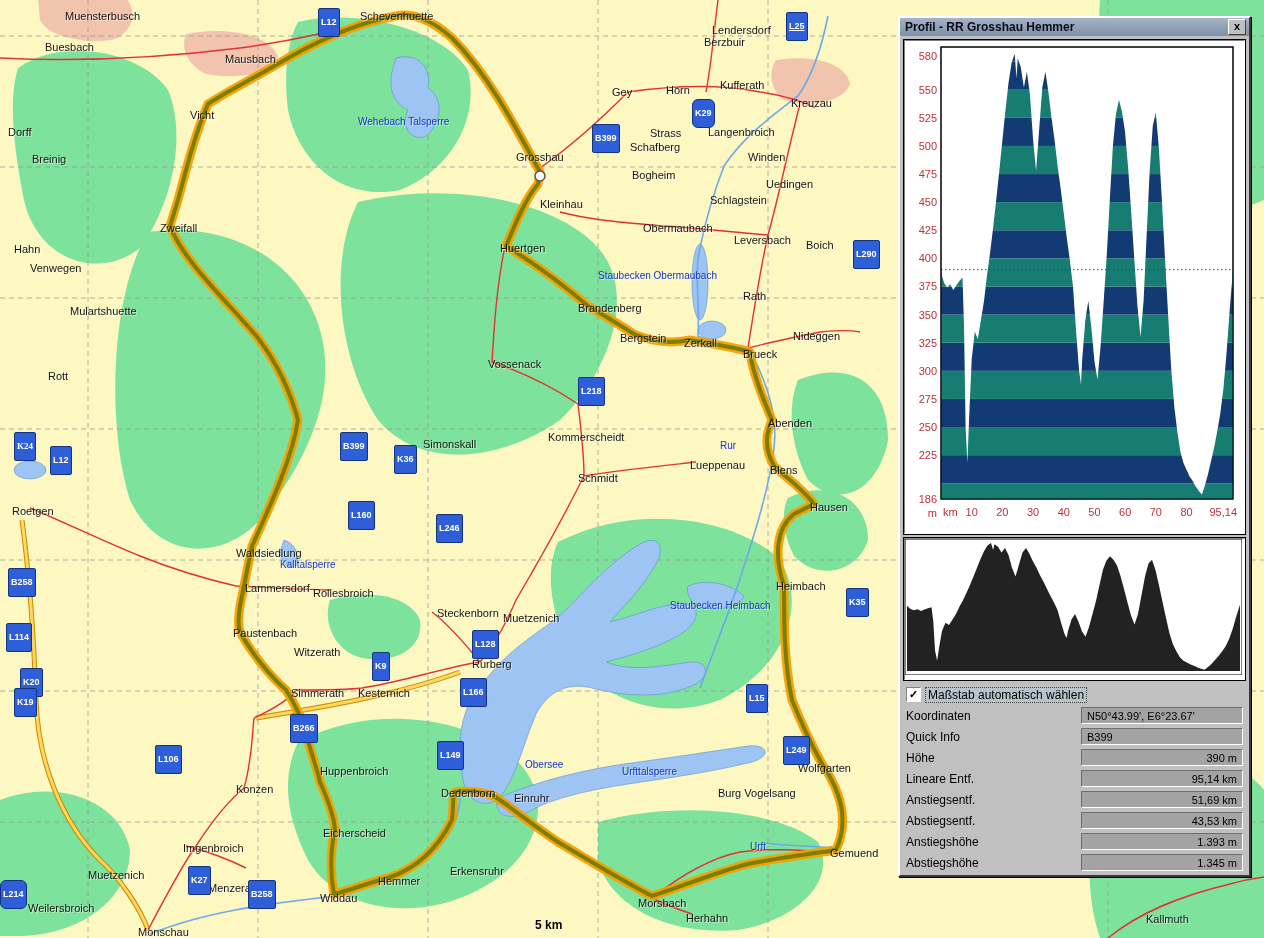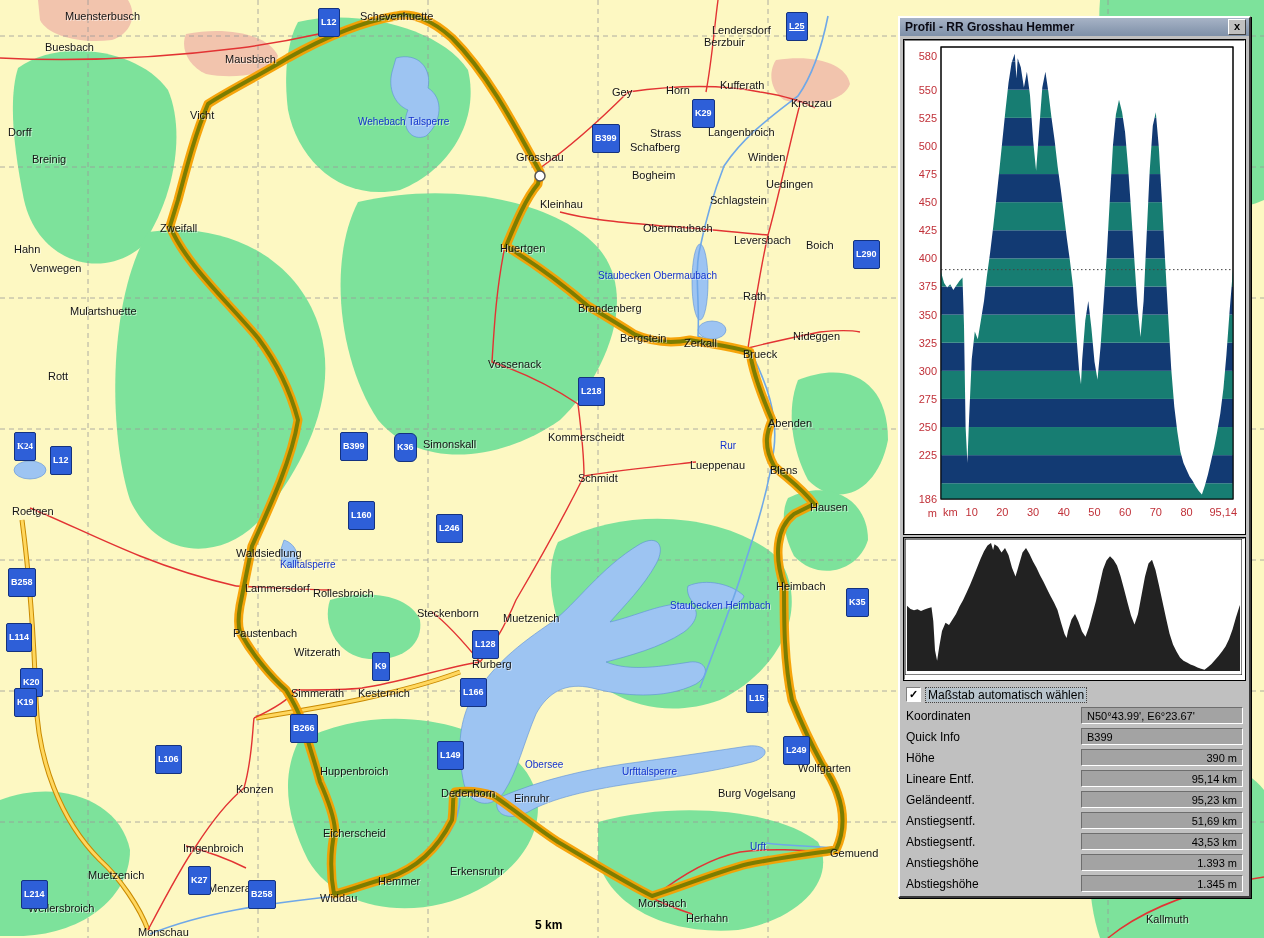--- a/index.html
+++ b/index.html
@@ -172,21 +172,21 @@
       <div class="town-label" style="left: 423px; top: 438px;">Simonskall</div>
       <div class="town-label" style="left: 690px; top: 459px;">Lueppenau</div>
       <div class="town-label" style="left: 770px; top: 464px;">Blens</div>
       <div class="town-label" style="left: 578px; top: 472px;">Schmidt</div>
       <div class="town-label" style="left: 810px; top: 501px;">Hausen</div>
       <div class="town-label" style="left: 12px; top: 505px;">Roetgen</div>
       <div class="town-label" style="left: 236px; top: 547px;">Waldsiedlung</div>
       <div class="town-label" style="left: 233px; top: 582px; padding-left: 12px;">Lammersdorf</div>
       <div class="town-label" style="left: 313px; top: 587px;">Rollesbroich</div>
       <div class="town-label" style="left: 776px; top: 580px;">Heimbach</div>
-      <div class="town-label" style="left: 408px; top: 607px; padding-left: 9px;">Steckenborn</div>
+      <div class="town-label" style="left: 428px; top: 607px; padding-left: 9px;">Steckenborn</div>
       <div class="town-label" style="left: 503px; top: 612px;">Muetzenich</div>
       <div class="town-label" style="left: 233px; top: 627px;">Paustenbach</div>
       <div class="town-label" style="left: 294px; top: 646px;">Witzerath</div>
       <div class="town-label" style="left: 472px; top: 658px;">Rurberg</div>
       <div class="town-label" style="left: 291px; top: 687px;">Simmerath</div>
       <div class="town-label" style="left: 358px; top: 687px;">Kesternich</div>
       <div class="town-label" style="left: 798px; top: 762px;">Wolfgarten</div>
       <div class="town-label" style="left: 236px; top: 783px; text-align: center;">Konzen</div>
       <div class="town-label" style="left: 320px; top: 765px;">Huppenbroich</div>
       <div class="town-label" style="left: 718px; top: 787px;">Burg Vogelsang</div>
@@ -208,46 +208,46 @@
       <div class="water-label" style="left: 358px; top: 116px;">Wehebach Talsperre</div>
       <div class="water-label" style="left: 598px; top: 270px;">Staubecken Obermaubach</div>
       <div class="water-label" style="left: 720px; top: 440px;">Rur</div>
       <div class="water-label" style="left: 280px; top: 559px;">Kalltalsperre</div>
       <div class="water-label" style="left: 670px; top: 600px;">Staubecken Heimbach</div>
       <div class="water-label" style="left: 525px; top: 759px;">Obersee</div>
       <div class="water-label" style="left: 622px; top: 766px;">Urfttalsperre</div>
       <div class="water-label" style="left: 750px; top: 841px;">Urft</div>
       <div class="road-badge" style="left: 318px; top: 8px;">L12</div>
       <div class="road-badge" style="left: 786px; top: 12px; text-decoration: underline;">L25</div>
-      <div class="road-badge" style="left: 692px; top: 99px;">K29</div>
+      <div class="road-badge" style="left: 692px; top: 99px; border-radius: 6px;">K29</div>
       <div class="road-badge" style="left: 592px; top: 124px;">B399</div>
       <div class="road-badge" style="left: 853px; top: 240px;">L290</div>
       <div class="road-badge" style="left: 578px; top: 377px;">L218</div>
       <div class="road-badge" style="left: 14px; top: 432px; font-family: Liberation Serif, serif;">K24</div>
       <div class="road-badge" style="left: 50px; top: 446px;">L12</div>
       <div class="road-badge" style="left: 340px; top: 432px;">B399</div>
-      <div class="road-badge" style="left: 394px; top: 433px; border-radius: 6px;">K36</div>
+      <div class="road-badge" style="left: 394px; top: 445px;">K36</div>
       <div class="road-badge" style="left: 348px; top: 501px;">L160</div>
       <div class="road-badge" style="left: 436px; top: 514px;">L246</div>
       <div class="road-badge" style="left: 8px; top: 568px;">B258</div>
       <div class="road-badge" style="left: 846px; top: 588px;">K35</div>
       <div class="road-badge" style="left: 6px; top: 623px;">L114</div>
       <div class="road-badge" style="left: 472px; top: 630px;">L128</div>
       <div class="road-badge" style="left: 372px; top: 652px;">K9</div>
       <div class="road-badge" style="left: 20px; top: 668px;">K20</div>
       <div class="road-badge" style="left: 14px; top: 688px;">K19</div>
       <div class="road-badge" style="left: 460px; top: 678px;">L166</div>
       <div class="road-badge" style="left: 746px; top: 684px;">L15</div>
       <div class="road-badge" style="left: 290px; top: 714px;">B266</div>
       <div class="road-badge" style="left: 155px; top: 745px;">L106</div>
       <div class="road-badge" style="left: 437px; top: 741px;">L149</div>
       <div class="road-badge" style="left: 783px; top: 736px;">L249</div>
       <div class="road-badge" style="left: 188px; top: 866px;">K27</div>
       <div class="road-badge" style="left: 248px; top: 880px;">B258</div>
-      <div class="road-badge" style="left: 21px; top: 880px;">L214</div>
+      <div class="road-badge" style="left: 0; top: 880px; border-radius: 6px;">L214</div>
       <div class="scale-label" style="left: 535px; top: 918px;">5 km</div>
     </div>
 
   <div id="profile-panel">
     <div class="titlebar">
       <span class="title">Profil - RR Grosshau Hemmer</span>
       <span class="close-btn">x</span>
     </div>
 
     <div class="chart-frame">
@@ -333,24 +333,20 @@
         </div>
         <div class="field-row">
           <span class="field-label">Höhe</span>
           <div class="field-box" style="text-align: right;">390 m</div>
         </div>
         <div class="field-row">
           <span class="field-label">Lineare Entf.</span>
           <div class="field-box" style="text-align: right;">95,14 km</div>
         </div>
         <div class="field-row">
-          <span class="field-label">Geländeentf.</span>
-          <div class="field-box" style="text-align: right;">95,23 km</div>
-        </div>
-        <div class="field-row">
           <span class="field-label">Anstiegsentf.</span>
           <div class="field-box" style="text-align: right;">51,69 km</div>
         </div>
         <div class="field-row">
           <span class="field-label">Abstiegsentf.</span>
           <div class="field-box" style="text-align: right;">43,53 km</div>
         </div>
         <div class="field-row">
           <span class="field-label">Anstiegshöhe</span>
           <div class="field-box" style="text-align: right;">1.393 m</div>

